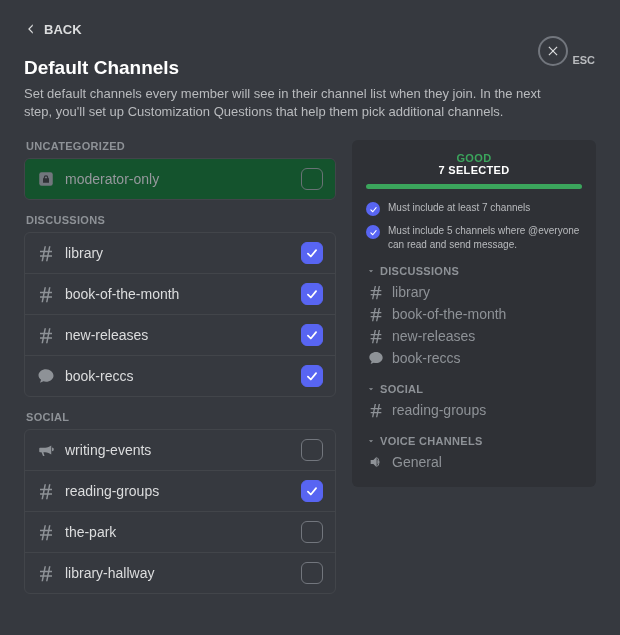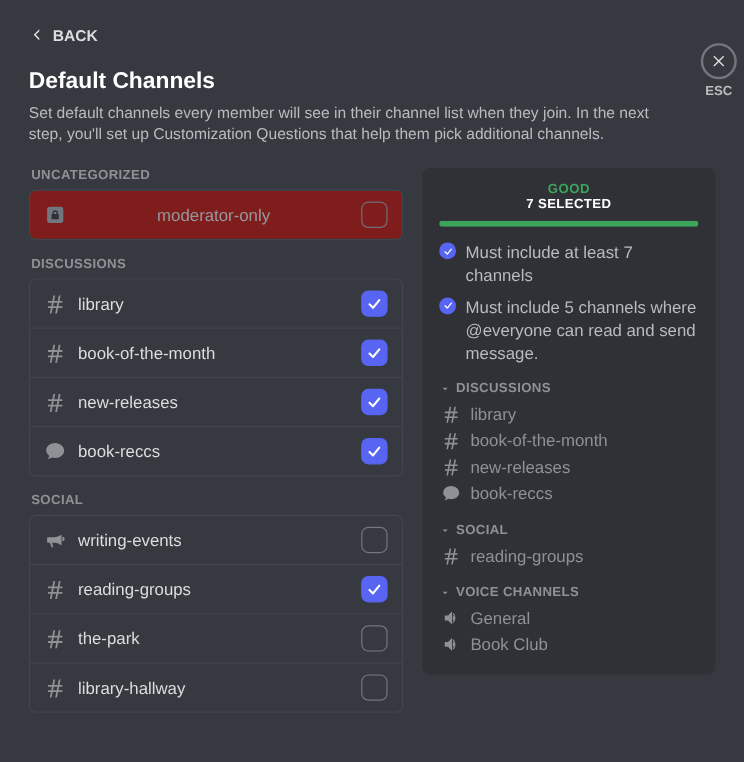--- a/index.html
+++ b/index.html
@@ -26,22 +26,22 @@
     overflow:hidden;position:relative;
   }
   .content{padding:22px 24px 0 24px;}
   .back{
     display:inline-flex;gap:6px;
     color:var(--channel-text);font-size:13px;font-weight:600;
     cursor:pointer;user-select:none;
   }
   .back svg{width:14px;height:14px;fill:currentColor;}
   .close-wrap{
-    position:absolute;top:36px;right:6px;
-    display:flex;flex-direction:column;align-items:center;gap:4px;
+    position:absolute;top:36px;right:25px;
+    display:flex;flex-direction:row;align-items:flex-end;gap:4px;
   }
   .close-btn{
     width:30px;height:30px;border-radius:50%;
     border:2px solid #72767d;display:flex;align-items:center;justify-content:center;
     cursor:pointer;
   }
   .close-btn svg{width:14px;height:14px;stroke:#dcddde;stroke-width:2;}
   .close-label{font-size:11px;color:#b9bbbe;font-weight:600;}
   h1{
     color:var(--header-text);font-size:19px;font-weight:700;
@@ -63,21 +63,21 @@
     border:1px solid var(--divider);border-radius:6px;overflow:hidden;
   }
   .channel-row{
     display:flex;align-items:center;gap:10px;
     padding:9px 12px;border-top:1px solid var(--divider);
   }
   .channel-row:first-child{border-top:none;}
   .channel-row .icon{width:18px;height:18px;flex:0 0 18px;color:#8e9297;}
   .channel-row .icon svg{width:18px;height:18px;}
   .channel-row .name{flex:1;color:var(--channel-text);font-size:14px;}
-  .channel-row.locked{background:#7f1d1d;text-align:center;}
+  .channel-row.locked{background:#14532d;}
   .channel-row.locked .name{color:#96989d;}
   .check{
     width:22px;height:22px;border-radius:6px;flex:0 0 22px;
     border:1.5px solid var(--check-border);
     display:flex;align-items:center;justify-content:center;
     cursor:pointer;
   }
   .check.on{background:var(--blurple);border-color:var(--blurple);}
   .check.on svg{width:14px;height:14px;stroke:#fff;stroke-width:3;fill:none;stroke-linecap:round;stroke-linejoin:round;}
   .check.disabled{cursor:default;opacity:.9;}
@@ -91,21 +91,21 @@
   .progress{
     height:5px;background:#4f545c;border-radius:3px;overflow:hidden;margin-bottom:12px;
   }
   .progress-fill{height:100%;background:var(--green);}
   .req{display:flex;gap:8px;margin-bottom:8px;}
   .req .dot{
     width:14px;height:14px;border-radius:50%;background:var(--blurple);
     flex:0 0 14px;display:flex;align-items:center;justify-content:center;margin-top:1px;
   }
   .req .dot svg{width:9px;height:9px;stroke:#fff;stroke-width:3;fill:none;stroke-linecap:round;stroke-linejoin:round;}
-  .req .txt{font-size:14px;color:var(--muted);line-height:1.35;}
+  .req .txt{font-size:10px;color:var(--muted);line-height:1.35;}
   .preview-cat-row{display:flex;align-items:center;gap:4px;margin:14px 0 4px 0;cursor:pointer;}
   .preview-cat-row svg.chev{width:10px;height:10px;fill:#8e9297;}
   .preview-cat{font-size:11px;font-weight:700;color:var(--muted2);letter-spacing:.3px;text-transform:uppercase;}
   .preview-item{
     display:flex;align-items:center;gap:8px;padding:3px 0 3px 2px;
     color:#8e9297;font-size:14px;
   }
   .preview-item .picon{width:16px;height:16px;flex:0 0 16px;}
   .preview-item .picon svg{width:16px;height:16px;}
   
@@ -362,25 +362,17 @@
               <span class="preview-cat">VOICE CHANNELS</span>
             </div>
             <div class="preview-item">
               <span class="picon">
                 <svg>
                   <use href="#i-voice"></use>
                 </svg>
               </span>
               <span>General</span>
             </div>
-            <div class="preview-item">
-              <span class="picon">
-                <svg>
-                  <use href="#i-voice"></use>
-                </svg>
-              </span>
-              <span>Book Club</span>
-            </div>
           </div>
       </div>
     </div>
   </div>
 </div>
 
 </body></html>

